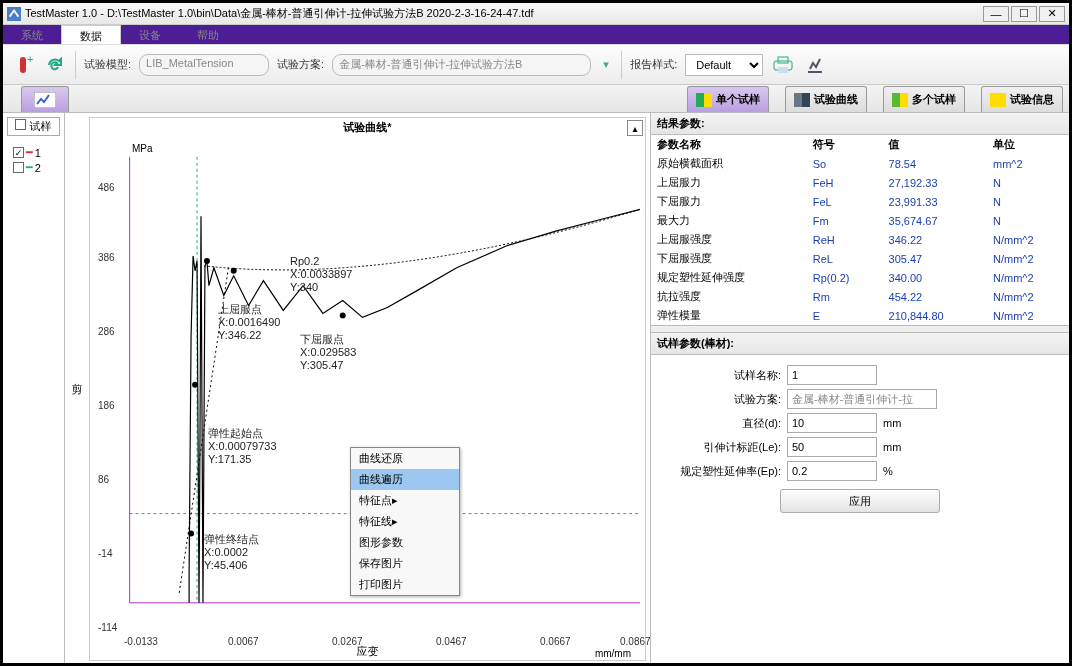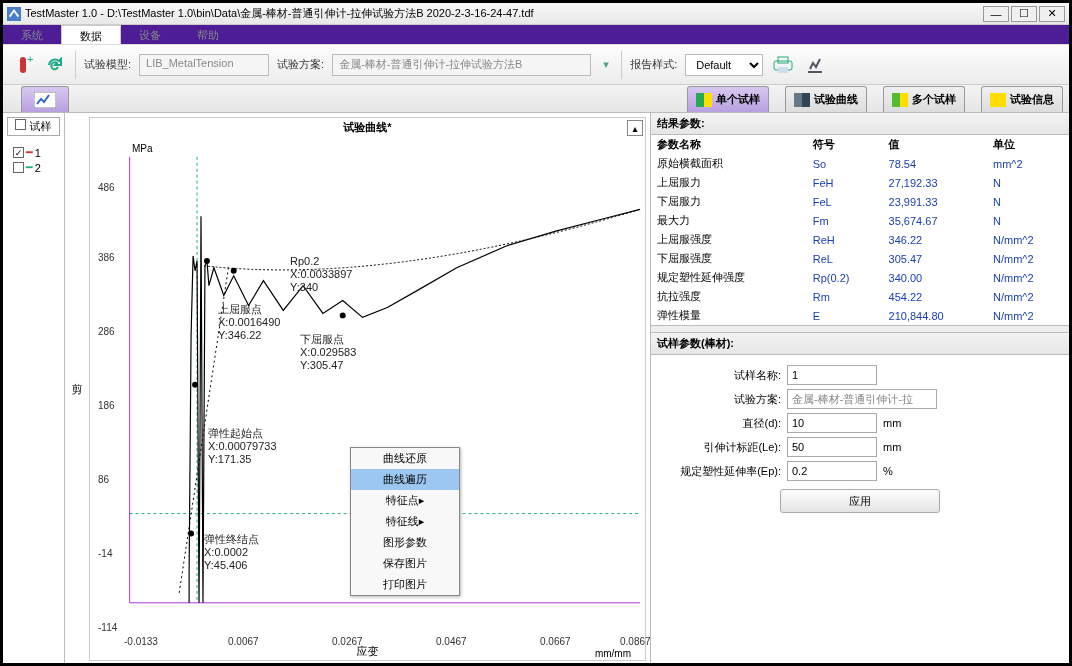--- a/index.html
+++ b/index.html
@@ -8,21 +8,21 @@
 .titlebar .icon { width:14px; height:14px; margin-right:4px; }
 .titlebar .spacer { flex:1; }
 .winbtn { width:26px; height:16px; border:1px solid #999; background:#f0f0f0; margin-left:2px; display:flex; align-items:center; justify-content:center; }
 .menubar { height:20px; display:flex; border-bottom:1px solid #ddd; background:#4c1d95; }
 .menubar .m { padding:3px 18px; color:#888; }
 .menubar .m.active { background:#fff; border:1px solid #ccc; border-bottom:none; color:#000; }
 .toolbar { height:40px; background:linear-gradient(#fdfdfd,#ececec); display:flex; align-items:center; padding:0 8px; gap:8px; border-bottom:1px solid #ccc; }
 .tbtn { width:24px; height:24px; display:flex; align-items:center; justify-content:center; }
 .lbl { color:#333; }
 .txtbox { border:1px solid #bbb; background:#fff; padding:2px 6px; height:22px; }
-.txtbox.ro { color:#888; background:#f5f5f5; }
+.txtbox.ro { color:#888; background:#f5f5f5;border-radius:9px; }
 .dd { width:14px; text-align:center; color:#4a7; }
 .ribbonrow { height:28px; background:linear-gradient(#f3f3f3,#e6e6e6); display:flex; border-bottom:1px solid #bbb; }
 .side-tab { width:48px; height:26px; margin:1px 0 0 18px; background:linear-gradient(#d8c8f0,#b8a0e0); border:1px solid #999; border-bottom:none; border-radius:3px 3px 0 0; display:flex; align-items:center; justify-content:center; }
 .right-tabs { margin-left:auto; display:flex; gap:16px; padding-right:6px; align-items:flex-end; }
 .rtab { height:26px; padding:0 8px; display:flex; align-items:center; gap:4px; border:1px solid #999; border-bottom:none; border-radius:3px 3px 0 0; background:linear-gradient(#f0f0f0,#dcdcdc); font-weight:bold; font-size:10px; }
 .rtab.active { background:linear-gradient(#d8c8f0,#b8a0e0); }
 .rtab .sw { width:16px; height:14px; display:flex; }
 .rtab .sw span { flex:1; }
 .main { display:flex; height:552px; }
 .left-tree { width:62px; border-right:1px solid #bbb; padding:4px; }
@@ -35,21 +35,21 @@
 .chart-title { text-align:center; font-weight:bold; padding:2px 0; }
 .chart-area { position:relative; height:calc(100% - 18px); }
 .chart-area svg { position:absolute; inset:0; }
 .tick { position:absolute; font-size:10px; color:#333;margin-top:9px; }
 .xlbl { position:absolute; bottom:2px; left:50%; transform:translateX(-50%); }
 .xunit { position:absolute; bottom:2px; right:14px; font-size:10px; }
 .ytitle { position:absolute; top:6px; left:42px; font-size:10px; }
 .annot { position:absolute; font-size:9px; color:#222; line-height:1.1; white-space:nowrap; }
 .expand-btn { position:absolute; top:2px; right:2px; width:16px; height:16px; border:1px solid #888; background:#fff; display:flex; align-items:center; justify-content:center; font-size:10px; }
 .ctxmenu { position:absolute; left:260px; top:310px; width:110px; background:#f8f8f8; border:1px solid #888; box-shadow:1px 1px 3px rgba(0,0,0,.3); }
-.ctxmenu .mi { padding:3px 8px; display:flex; align-items:center; justify-content:center; }
+.ctxmenu .mi { padding:3px 8px; display:flex; align-items:center; justify-content:flex-start; }
 .ctxmenu .mi.hl { background:#9cc7f0; }
 .right { width:418px; display:flex; flex-direction:column; }
 .panel-h { background:linear-gradient(#f3f3f3,#e6e6e6); border-bottom:1px solid #bbb; padding:3px 6px; font-weight:bold; }
 .results-table { flex:0 0 auto; }
 .rt { width:100%; border-collapse:collapse; }
 .rt th, .rt td { text-align:left; padding:2px 6px; border-bottom:0; font-size:11px; }
 .rt th { color:#000; font-weight:bold; }
 .rt td.sym { color:#1a3fb0; }
 .rt td.val { color:#1a3fb0; }
 .rt td.unit { color:#1a3fb0; }

